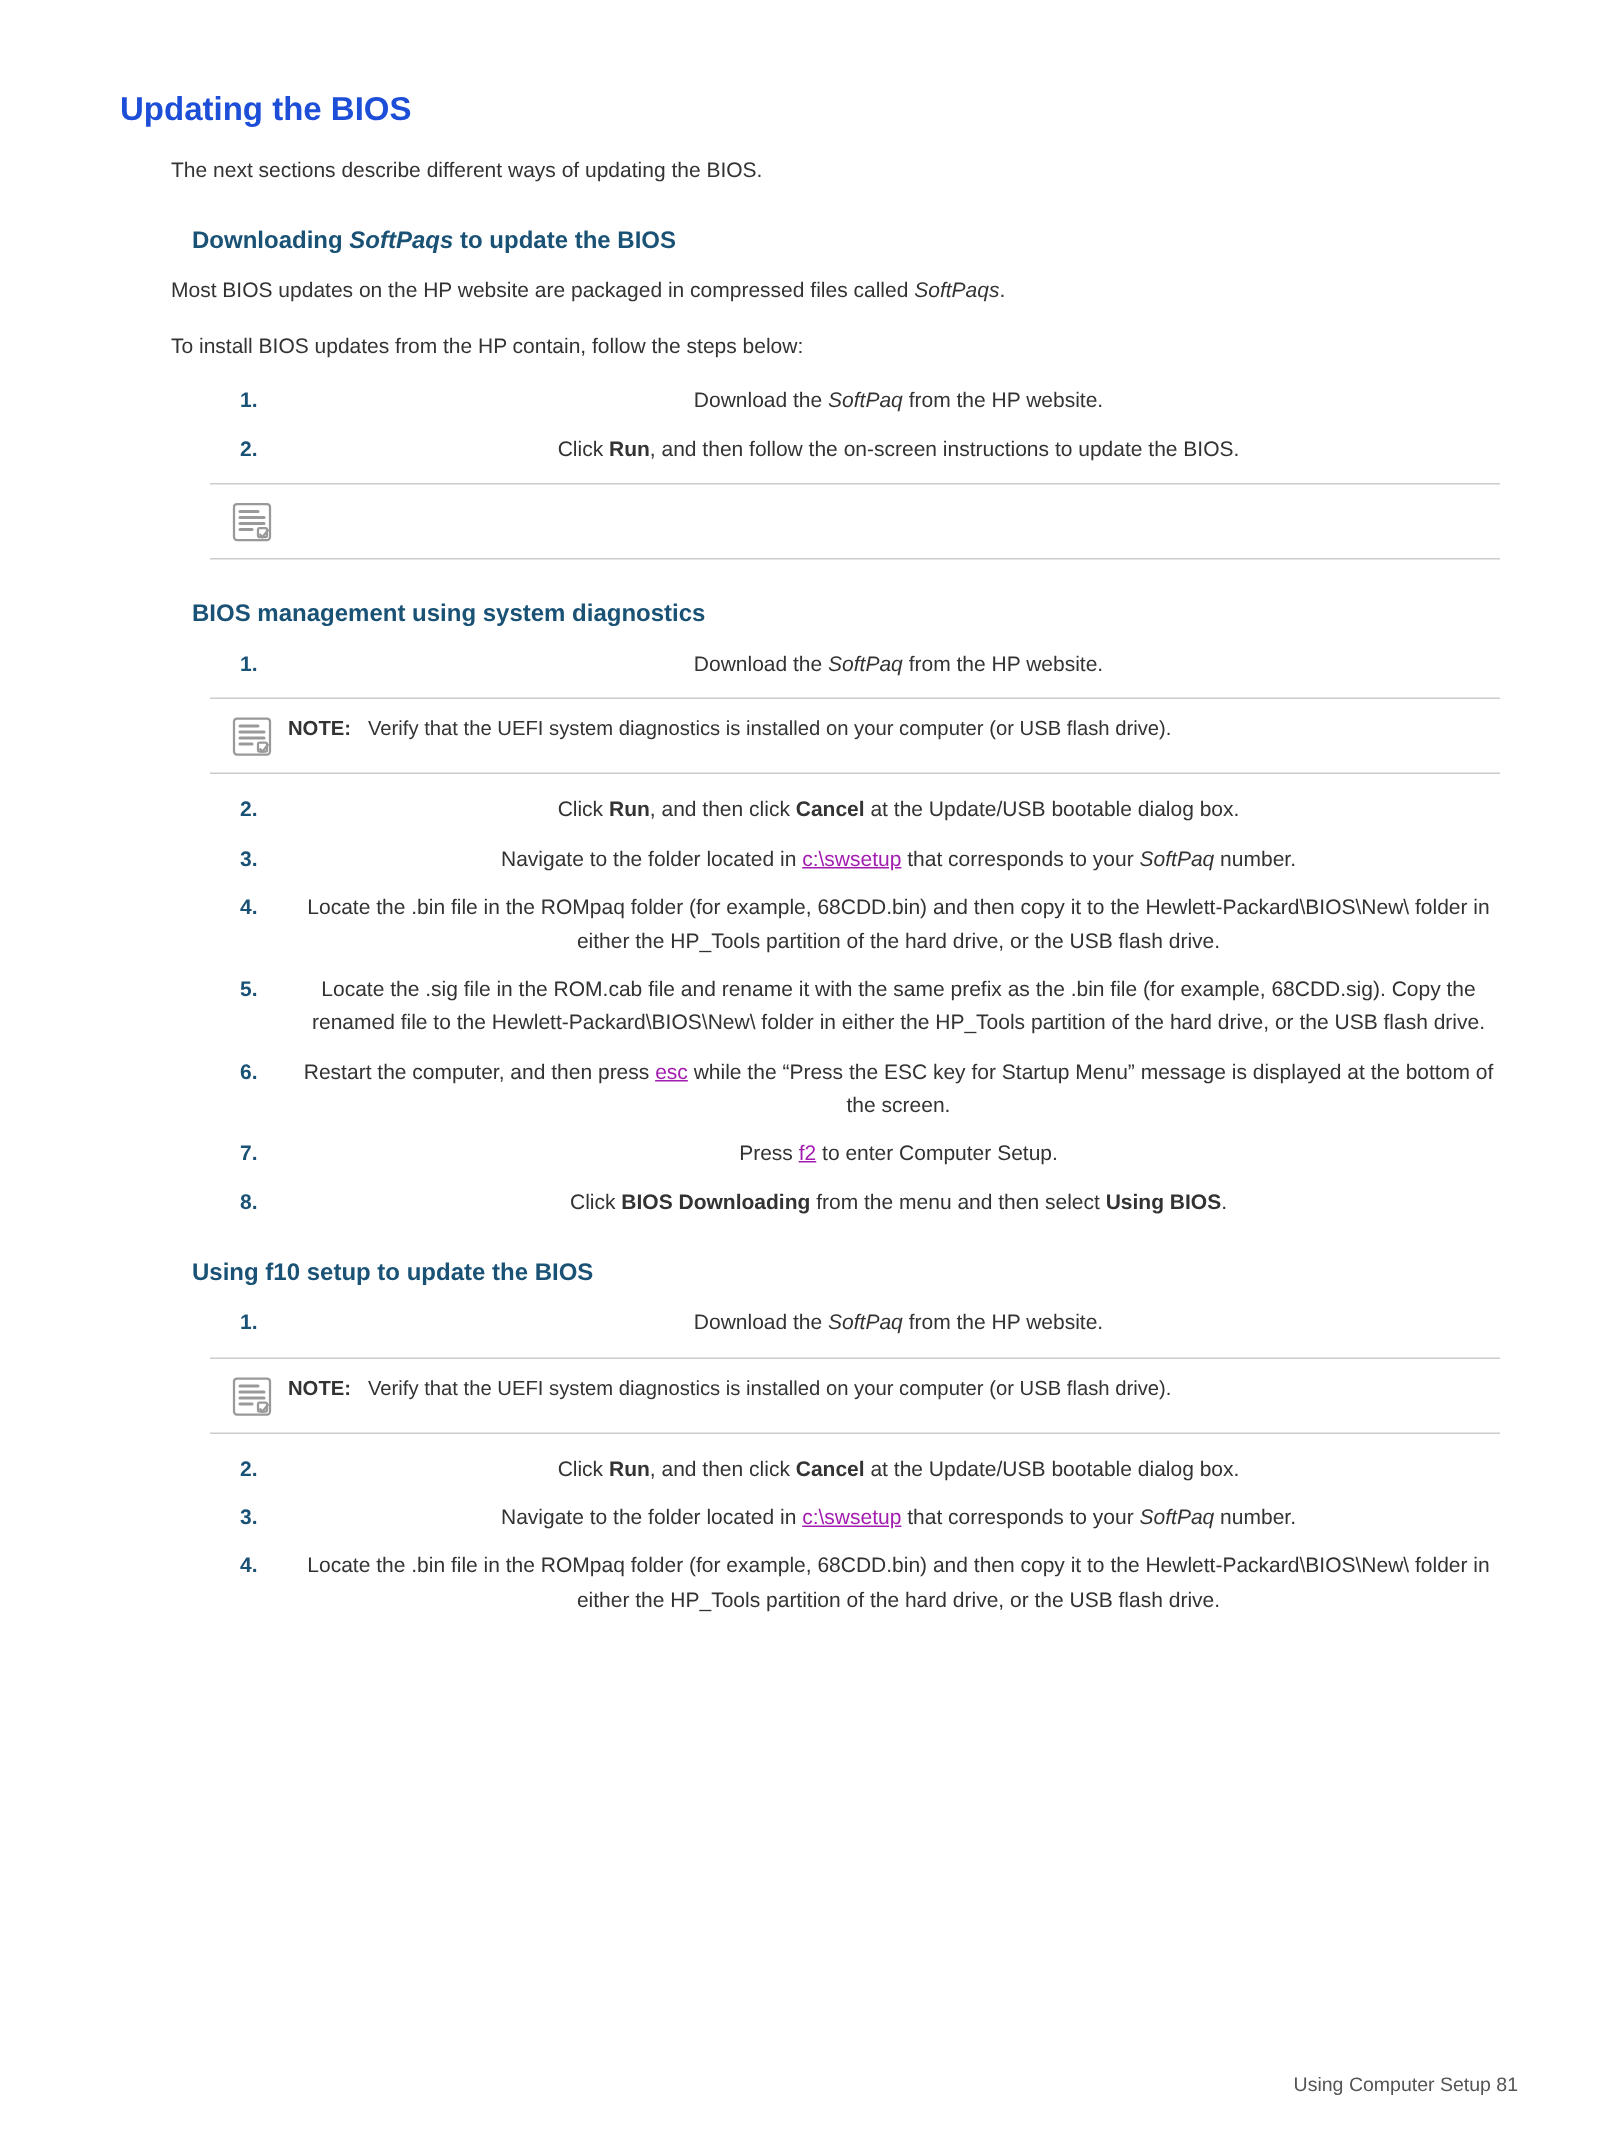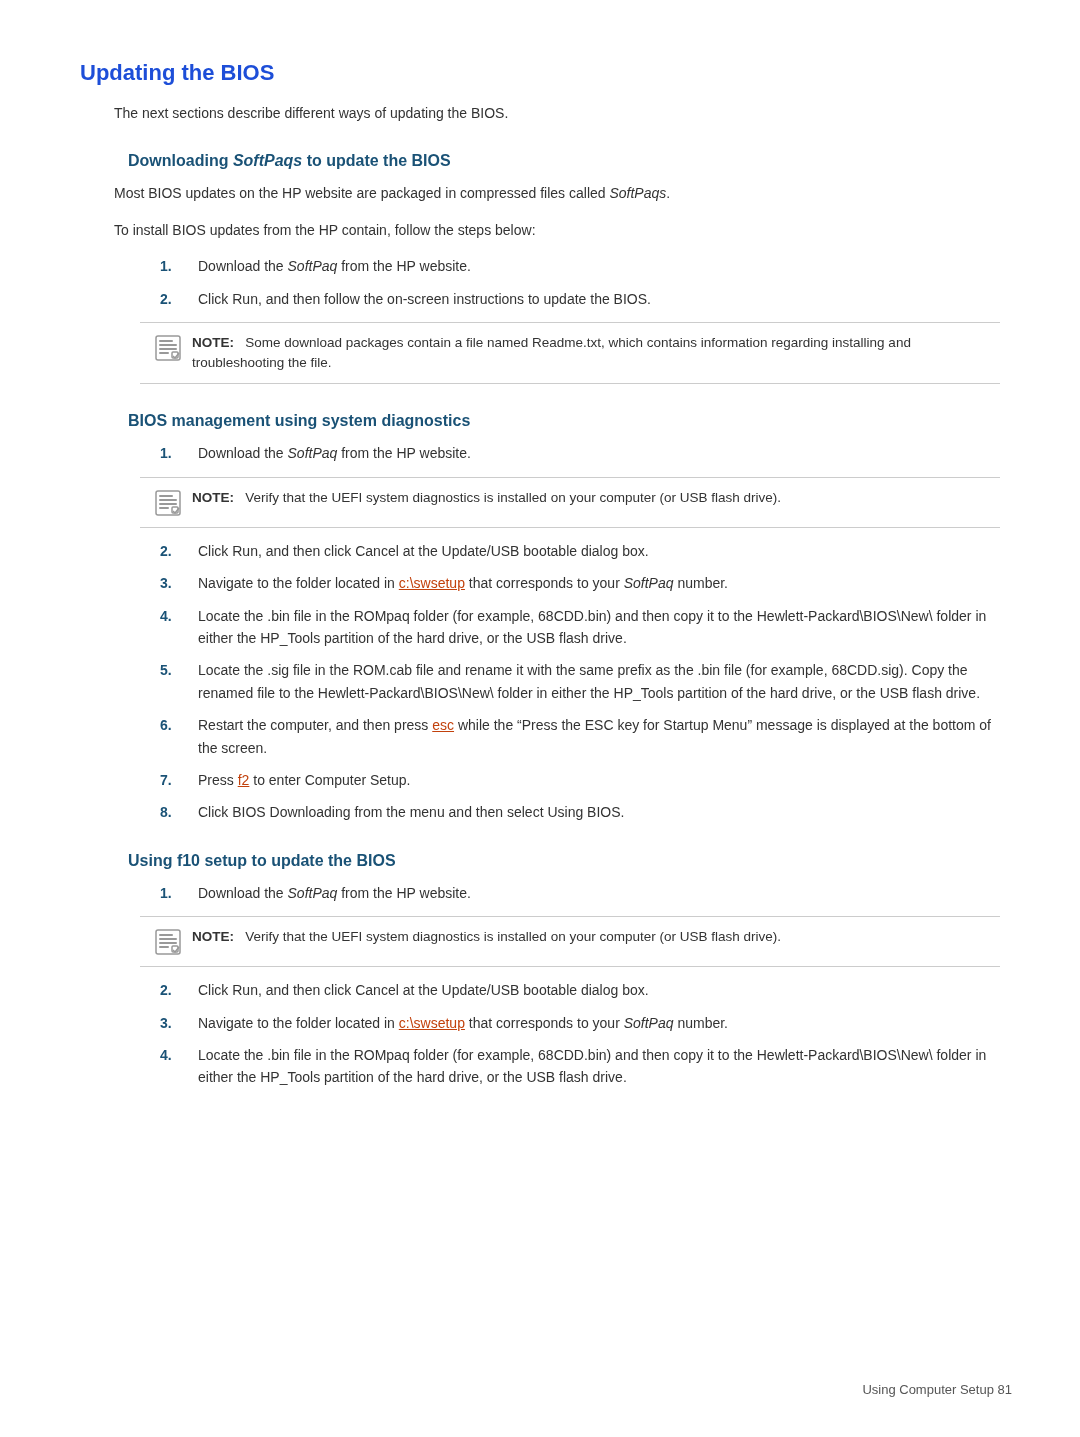--- a/index.html
+++ b/index.html
@@ -55,20 +55,21 @@
 
     .step-num {
       color: #1a5276;
       font-weight: bold;
       min-width: 30px;
       margin-right: 8px;
     }
 
     .step-text {
       flex: 1;
+      text-align: center;
     }
 
     .note-box {
       border: 1px solid #cccccc;
       border-left: none;
       border-right: none;
       padding: 10px 14px;
       margin: 12px 0 12px 60px;
       display: flex;
       align-items: flex-start;
@@ -96,25 +97,25 @@
 
     .note-label {
       font-weight: bold;
     }
 
     em {
       font-style: italic;
     }
 
     strong {
-      font-weight: normal;
+      font-weight: bold;
     }
 
     a.inline-link {
-      color: #c2410c;
+      color: #a21caf;
       text-decoration: underline;
     }
 
     .footer {
       position: fixed;
       bottom: 40px;
       right: 68px;
       font-size: 13px;
       color: #555;
     }
@@ -153,24 +154,20 @@
     <svg viewBox="0 0 28 28" fill="none" xmlns="http://www.w3.org/2000/svg">
       <rect x="2" y="2" width="24" height="24" rx="2" fill="none" stroke="#999" stroke-width="1.5"></rect>
       <rect x="5" y="6" width="14" height="2" rx="1" fill="#999"></rect>
       <rect x="5" y="10" width="18" height="2" rx="1" fill="#999"></rect>
       <rect x="5" y="14" width="18" height="2" rx="1" fill="#999"></rect>
       <rect x="5" y="18" width="10" height="2" rx="1" fill="#999"></rect>
       <rect x="18" y="18" width="6" height="6" rx="1" fill="white" stroke="#999" stroke-width="1.5"></rect>
       <polyline points="19,22 21,24 25,19" fill="none" stroke="#999" stroke-width="1.5"></polyline>
     </svg>
   </div>
-  <div class="note-content">
-    <span class="note-label">NOTE:</span>
-    &nbsp;&nbsp;Some download packages contain a file named Readme.txt, which contains information regarding installing and troubleshooting the file.
-  </div>
 </div>
 
 <h2 class="section-title">
   BIOS management using system diagnostics
 </h2>
 
 <ol class="step-list">
   <li>
     <span class="step-num">1.</span>
     <span class="step-text">Download the <em>SoftPaq</em> from the HP website.</span>

